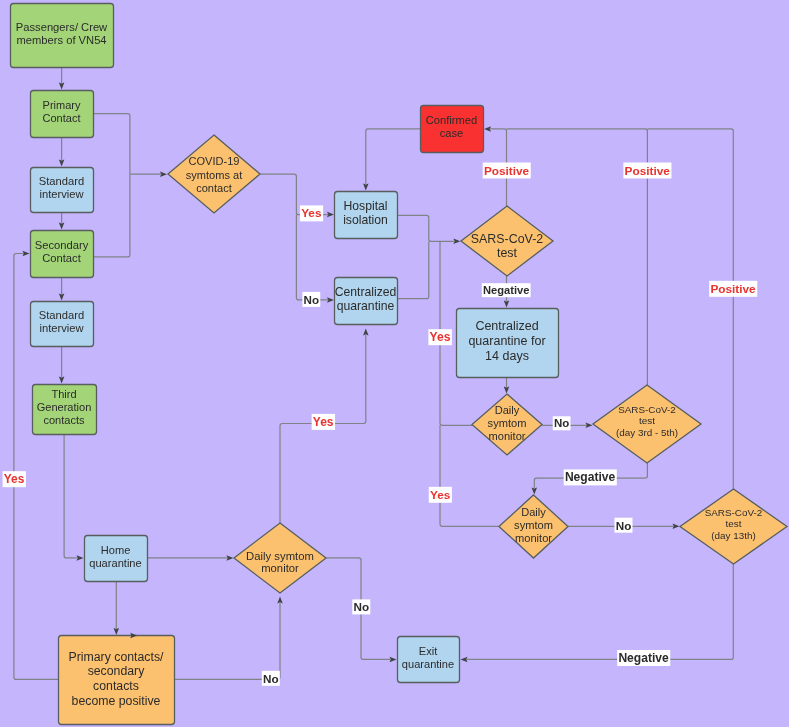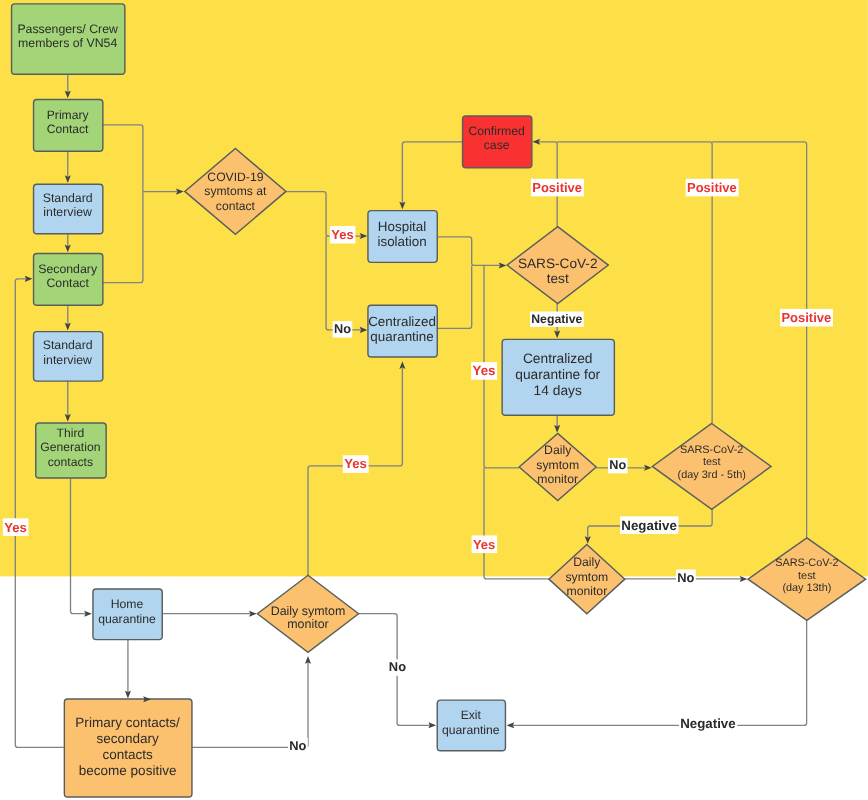--- a/index.html
+++ b/index.html
@@ -1,18 +1,18 @@
 <!DOCTYPE html>
 <html><head>
 <meta charset="utf-8">
 <title>COVID-19 contact tracing flowchart</title>
 <style>
   html,body{margin:0;padding:0;background:#ffffff;}
   body{width:789px;height:727px;overflow:hidden;font-family:"Liberation Sans",sans-serif;}
-  #canvas{position:relative;width:789px;height:524px;background:#fde047;}
+  #canvas{position:relative;width:789px;height:727px;background:#c4b5fd;}
   svg{display:block;shape-rendering:geometricPrecision;}
   text{-webkit-font-smoothing:antialiased;}
   #canvas{will-change:transform;}
   .nodetext{font-family:"Liberation Sans",sans-serif;font-size:11.3px;fill:#2b2b2b;}
   .edgelabel{font-family:"Liberation Sans",sans-serif;font-size:11.9px;font-weight:bold;}
 </style>
 </head>
 <body>
 
 <div id="canvas">

